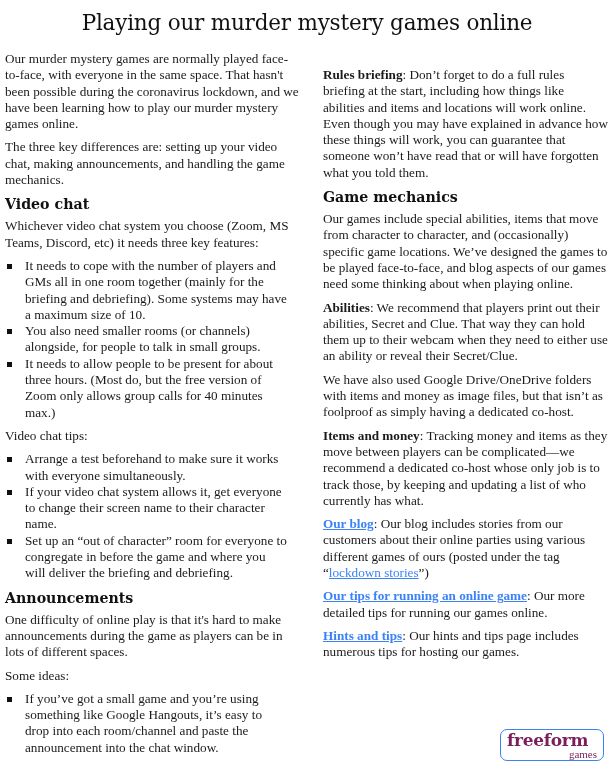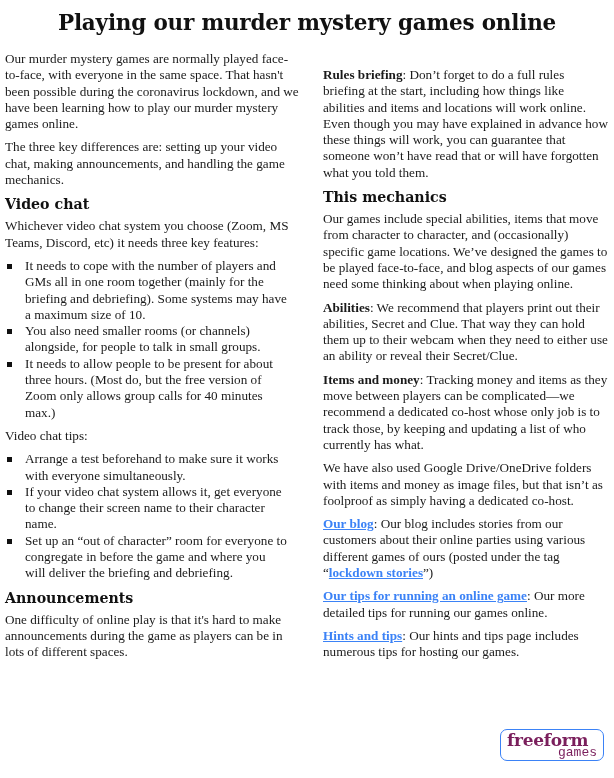--- a/index.html
+++ b/index.html
@@ -3,53 +3,53 @@
 <meta charset="utf-8">
 <style>
   html, body { margin: 0; padding: 0; background: #ffffff; }
   body {
     width: 614px; height: 778px; position: relative; overflow: hidden;
     font-family: "Liberation Serif", "DejaVu Serif", serif;
     color: #1a1a1a;
   }
   .title {
     position: absolute; left: 0; top: 10px; width: 614px; text-align: center;
-    font-family: "DejaVu Serif", serif; font-weight: bold; font-size: 21.5px;
+    font-family: "DejaVu Serif", serif; font-weight: normal; font-size: 21.5px;
     color: #111; letter-spacing: -0.2px;
   }
   .col { position: absolute; top: 51px; font-size: 13.2px; line-height: 16.3px; }
   .col-left { left: 5px; width: 296px; }
   .col-right { left: 323px; width: 285px; top: 51px; margin-top: 16px; }
   p { margin: 0 0 7px 0; }
   h2 {
     font-family: "DejaVu Serif", serif; font-weight: bold; font-size: 14.2px;
     margin: 2px 0 5px 0; color: #111; line-height: 18px;
   }
   ul { list-style: none; margin: 0 12px 7px 0; padding: 0; }
   li { position: relative; padding-left: 20px; margin-bottom: 0; }
   li::before {
     content: ""; position: absolute; left: 2px; top: 6px;
     width: 5px; height: 5px; background: #111;
   }
   b { font-weight: bold; }
   a { color: #3b82f6; text-decoration: underline; font-weight: bold; }
-  a.plain { font-weight: bold; }
+  a.plain { font-weight: normal; }
   .logo {
     position: absolute; left: 500px; top: 729px; width: 104px; height: 32px;
     border: 1px solid #3b82f6; border-radius: 7px; background: #fff;
     box-sizing: border-box;
   }
   .logo-text {
     position: absolute; left: 6px; top: 0px;
     font-family: "DejaVu Serif", serif; font-weight: bold; font-size: 17px;
     color: #7a1f5c; letter-spacing: -0.3px;
   }
   .logo-sub {
     position: absolute; right: 6px; bottom: 0px;
-    font-family: Liberation Mono, monospace; font-size: 13px; color: #7a1f5c;
+    font-family: Liberation Serif, serif; font-size: 11px; color: #7a1f5c;
   }
 </style>
 </head>
 <body>
 
 <div class="title">Playing our murder mystery games online</div>
 
 <div class="col col-left">
   <p>Our murder mystery games are normally played face-to-face, with everyone in the same space. That hasn't been possible during the coronavirus lockdown, and we have been learning how to play our murder mystery games online.</p>
   <p>The three key differences are: setting up your video chat, making announcements, and handling the game mechanics.</p>
@@ -63,32 +63,34 @@
   </ul>
   <p>Video chat tips:</p>
   <ul>
     <li>Arrange a test beforehand to make sure it works with everyone simultaneously.</li>
     <li>If your video chat system allows it, get everyone to change their screen name to their character name.</li>
     <li>Set up an “out of character” room for everyone to congregate in before the game and where you will deliver the briefing and debriefing.</li>
   </ul>
 
   <h2>Announcements</h2>
   <p>One difficulty of online play is that it's hard to make announcements during the game as players can be in lots of different spaces.</p>
+  <p>Some ideas:</p>
   <ul>
+    <li>If you’ve got a small game and you’re using something like Google Hangouts, it’s easy to drop into each room/channel and paste the announcement into the chat window.</li>
   </ul>
 </div>
 
 <div class="col col-right">
   <p><b>Rules briefing</b><span>: Don’t forget to do a full rules briefing at the start, including how things like abilities and items and locations will work online. Even though you may have explained in advance how these things will work, you can guarantee that someone won’t have read that or will have forgotten what you told them.</span></p>
 
-  <h2>This mechanics</h2>
+  <h2>Game mechanics</h2>
   <p>Our games include special abilities, items that move from character to character, and (occasionally) specific game locations. We’ve designed the games to be played face-to-face, and blog aspects of our games need some thinking about when playing online.</p>
   <p><b>Abilities</b><span>: We recommend that players print out their abilities, Secret and Clue. That way they can hold them up to their webcam when they need to either use an ability or reveal their Secret/Clue.</span></p>
+  <p>We have also used Google Drive/OneDrive folders with items and money as image files, but that isn’t as foolproof as simply having a dedicated co-host.</p>
   <p><b>Items and money</b><span>: Tracking money and items as they move between players can be complicated—we recommend a dedicated co-host whose only job is to track those, by keeping and updating a list of who currently has what.</span></p>
-  <p>We have also used Google Drive/OneDrive folders with items and money as image files, but that isn’t as foolproof as simply having a dedicated co-host.</p>
 
   <p><a href="#">Our blog</a><span>: Our blog includes stories from our customers about their online parties using various different games of ours (posted under the tag “</span><a href="#" class="plain">lockdown stories</a><span>”)</span></p>
   <p><a href="#">Our tips for running an online game</a><span>: Our more detailed tips for running our games online.</span></p>
   <p><a href="#">Hints and tips</a><span>: Our hints and tips page includes numerous tips for hosting our games.</span></p>
 </div>
 
 <div class="logo">
   <span class="logo-text">freeform</span>
   <span class="logo-sub">games</span>
 </div>

